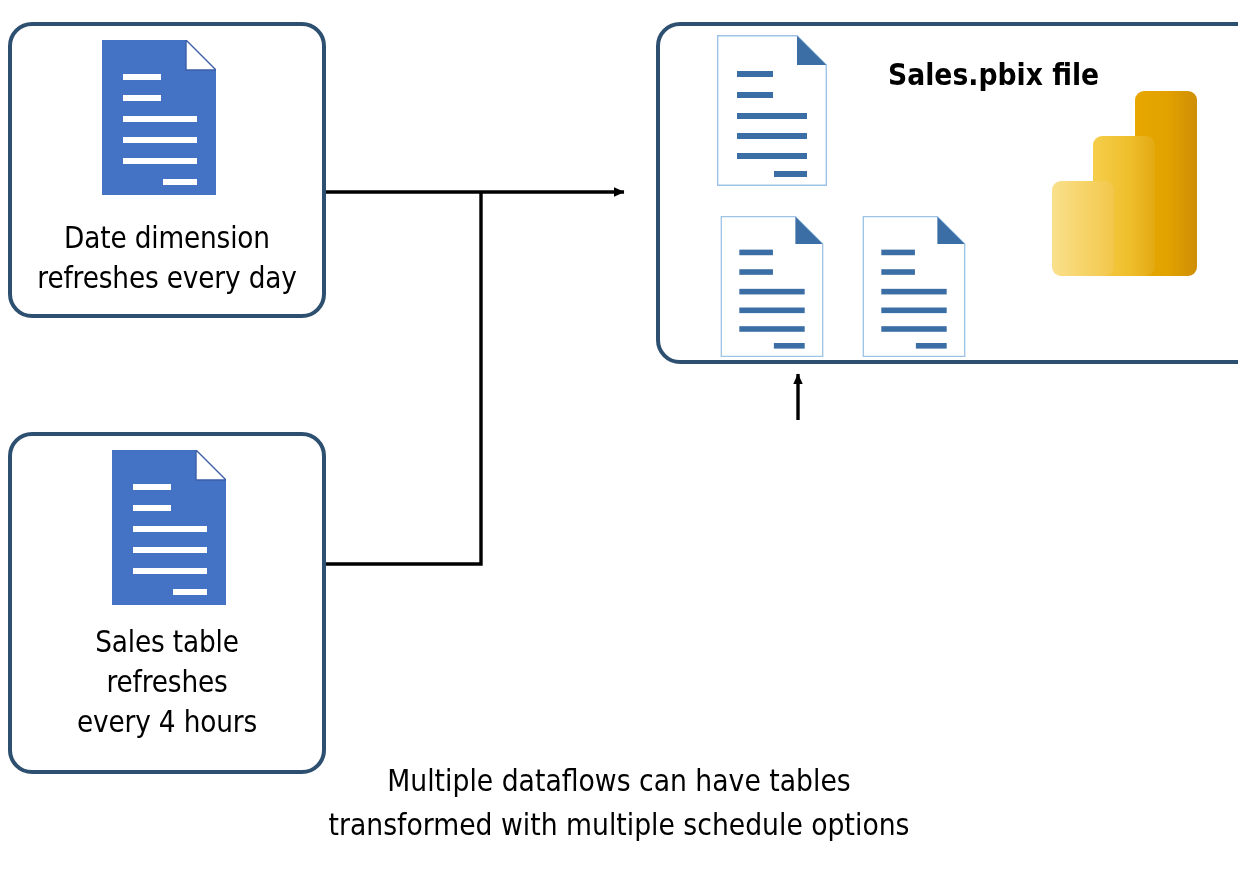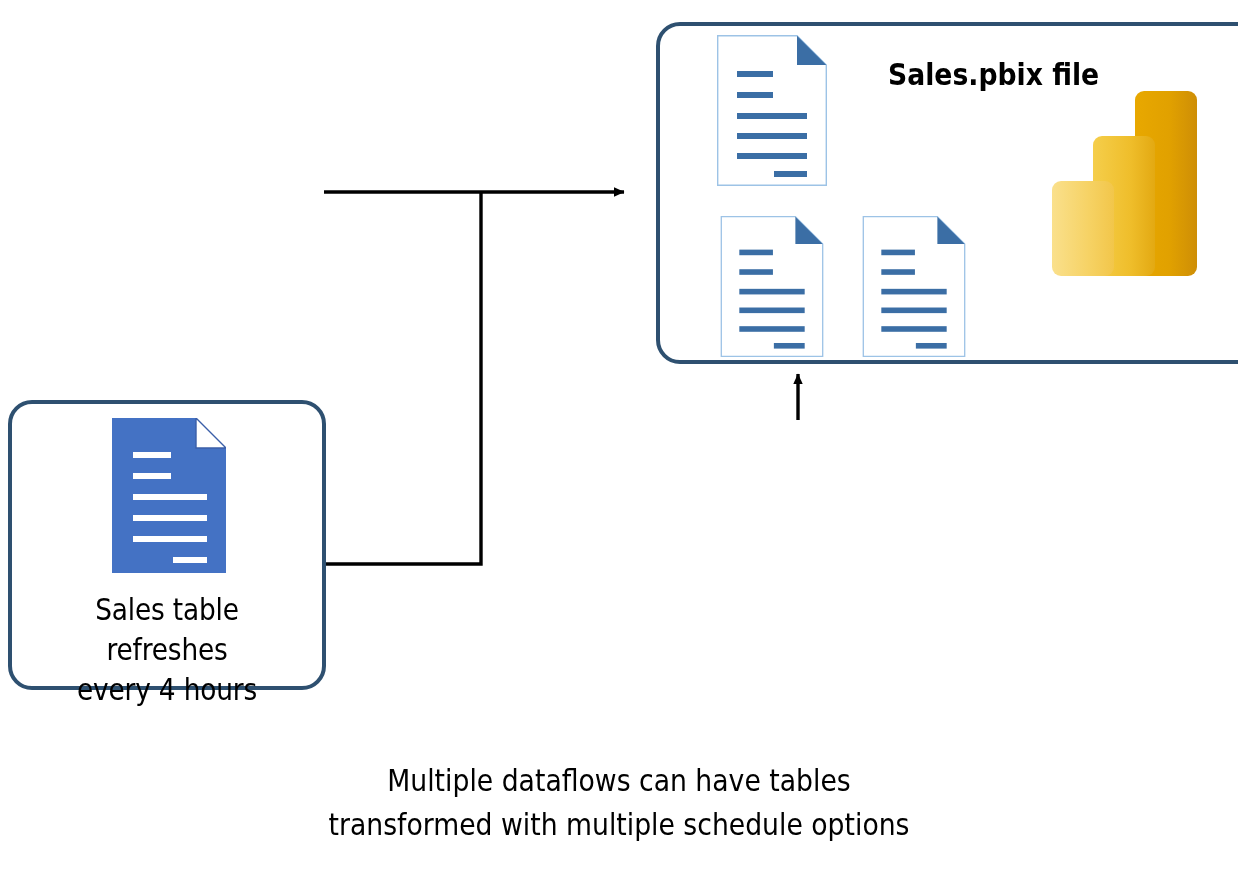--- a/index.html
+++ b/index.html
@@ -106,22 +106,42 @@
 
     <g>
       <path d="M322,564 L481,564 L481,192" stroke="#000000" stroke-width="3.4" fill="none"></path>
     </g>
 
     <g>
       <path d="M798,420 L798,374" stroke="#000000" stroke-width="3.4" fill="none" marker-end="url(#arrowUp)"></path>
     </g>
   </svg>
 
-
-  <div class="node-box" style="left:8px; top:400px; width:318px; height:290px;">
+  <div class="node-box" style="left:8px; top:22px; width:318px; height:296px;">
+
+    <div class="doc-icon" style="left:90px; top:14px;">
+      <svg width="114" height="155" viewBox="0 0 114 155">
+        <path d="M0,0 L84,0 L114,30 L114,155 L0,155 Z" fill="#4472C4"></path>
+        <path d="M84,0 L114,30 L84,30 Z" fill="#FFFFFF" stroke="#3B5FA8" stroke-width="1.4"></path>
+        <g fill="#FFFFFF">
+          <rect x="21" y="34" width="38" height="6"></rect>
+          <rect x="21" y="55" width="38" height="6"></rect>
+          <rect x="21" y="76" width="74" height="6"></rect>
+          <rect x="21" y="97" width="74" height="6"></rect>
+          <rect x="21" y="118" width="74" height="6"></rect>
+          <rect x="61" y="139" width="34" height="6"></rect>
+        </g>
+      </svg>
+    </div>
+
+    <div class="node-label" style="top:192px;">Date dimension
+refreshes every day</div>
+  </div>
+
+  <div class="node-box" style="left:8px; top:432px; width:318px; height:342px;">
 
     <div class="doc-icon" style="left:100px; top:14px;">
       <svg width="114" height="155" viewBox="0 0 114 155">
         <path d="M0,0 L84,0 L114,30 L114,155 L0,155 Z" fill="#4472C4"></path>
         <path d="M84,0 L114,30 L84,30 Z" fill="#FFFFFF" stroke="#3B5FA8" stroke-width="1.4"></path>
         <g fill="#FFFFFF">
           <rect x="21" y="34" width="38" height="6"></rect>
           <rect x="21" y="55" width="38" height="6"></rect>
           <rect x="21" y="76" width="74" height="6"></rect>
           <rect x="21" y="97" width="74" height="6"></rect>

